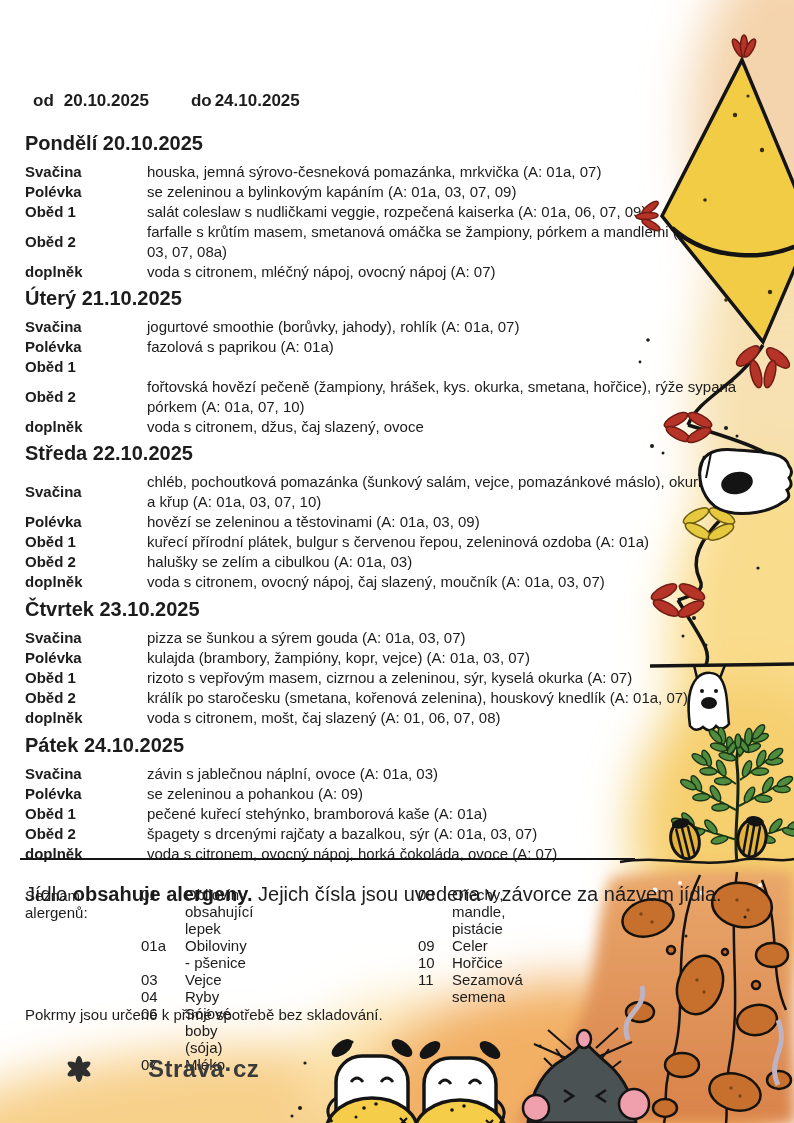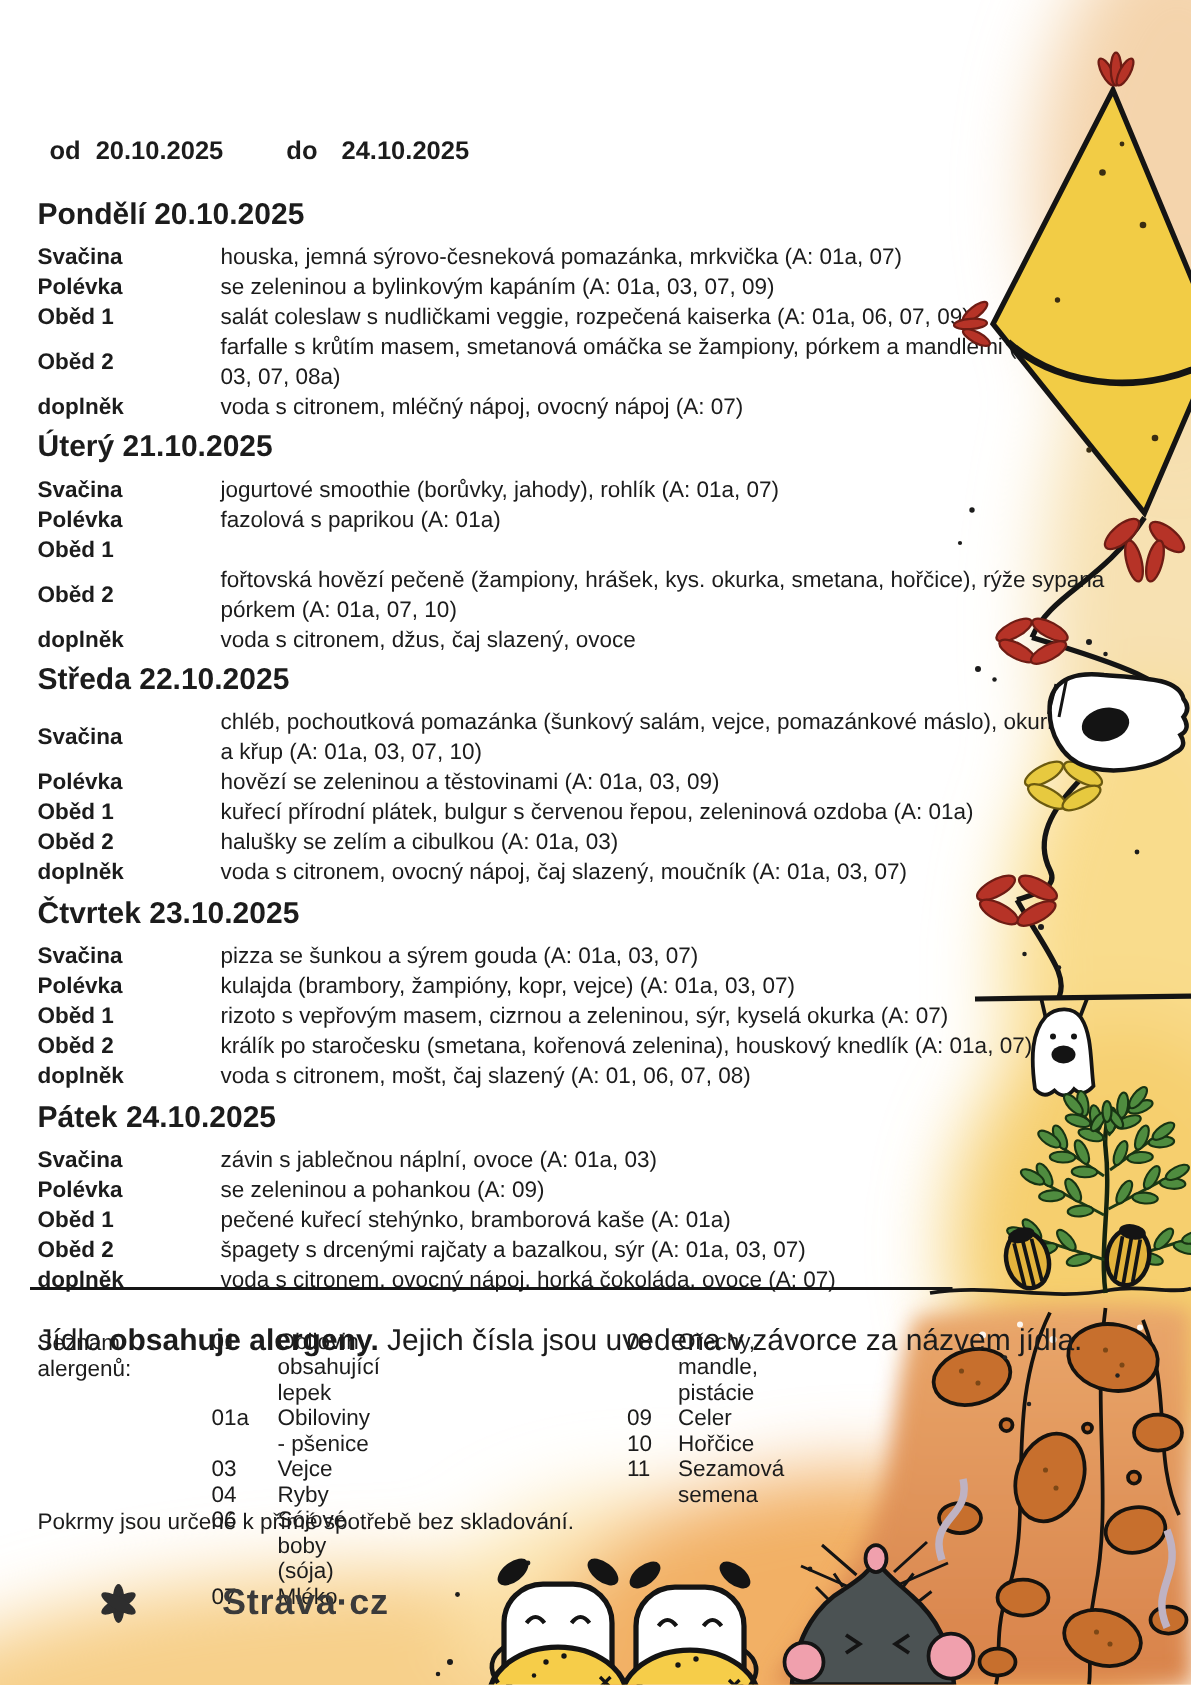--- a/index.html
+++ b/index.html
@@ -2,21 +2,21 @@
 <html><head>
 <meta charset="utf-8">
 <style>
   html,body{margin:0;padding:0;background:#888;}
   .page{position:relative;width:794px;height:1123px;background:#ffffff;overflow:hidden;
         font-family:"Liberation Sans", sans-serif;color:#1c1c1c;margin:0 auto;}
   svg.layer{position:absolute;left:0;top:0;pointer-events:none;}
   #bg{z-index:0;} #fg{z-index:20;}
   .content{position:absolute;left:0;top:0;width:794px;height:1123px;z-index:10;}
   .date-range{position:absolute;left:33px;top:91px;font-size:17px;font-weight:bold;}
-  .date-range .sp1{margin-left:10px;} .date-range .sp2{margin-left:42px;} .date-range .sp3{margin-left:16px;}
+  .date-range .sp1{margin-left:10px;} .date-range .sp2{margin-left:42px;} .date-range .sp3{margin-left:3px;}
   .day{position:absolute;left:25px;width:685px;}
   .day h2{margin:0 0 0 0;font-size:20px;line-height:26px;font-weight:bold;padding-bottom:6px;}
   .mrow{display:flex;align-items:center;}
   .mrow .lab{width:122px;flex:0 0 122px;font-weight:bold;font-size:15px;line-height:20px;}
   .mrow .val{width:600px;flex:0 0 600px;font-size:15px;line-height:20px;}
   .rule{position:absolute;left:20px;top:858px;width:615px;border-top:2px solid #151515;}
   .note{position:absolute;left:25px;top:864px;font-size:20px;line-height:20px;}
   .note b{font-weight:bold;}
   .allerg{position:absolute;left:25px;top:886px;font-size:15px;line-height:17px;}
   .allerg .caption{position:absolute;left:0;top:1px;}

